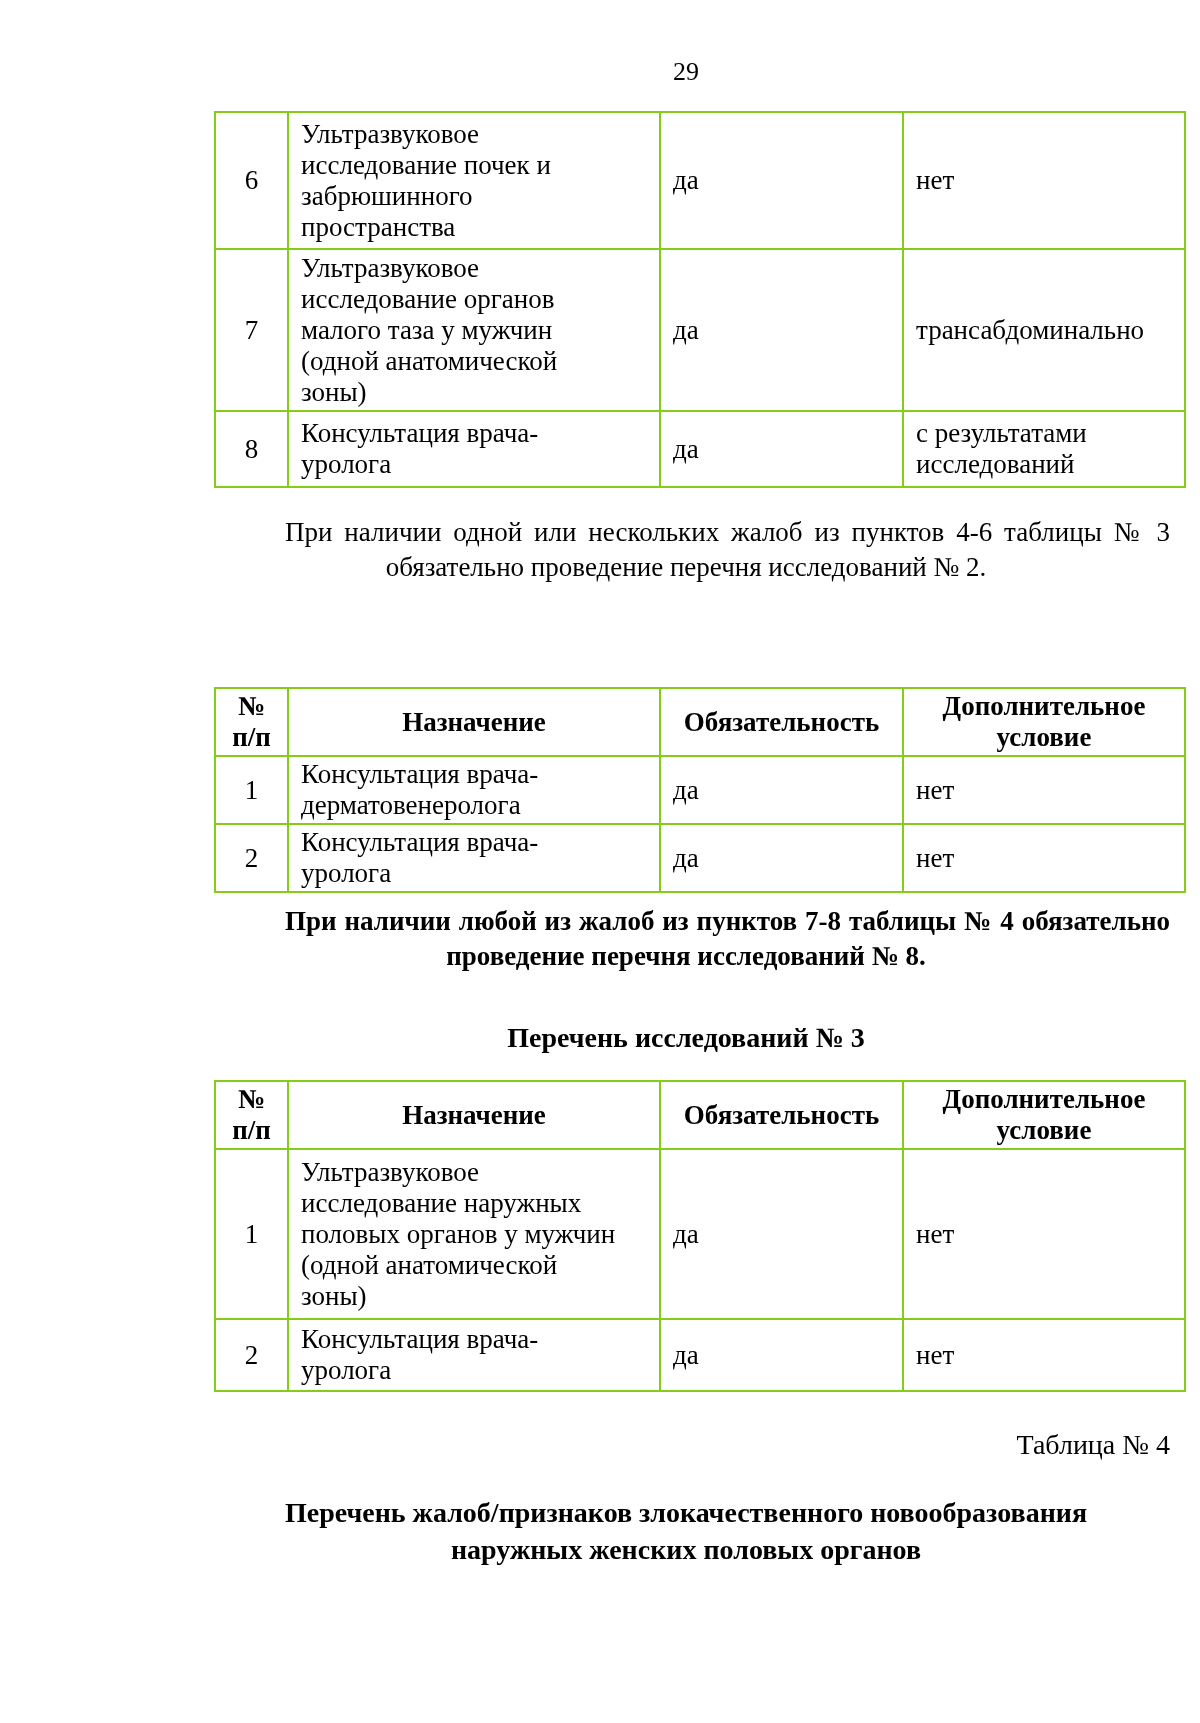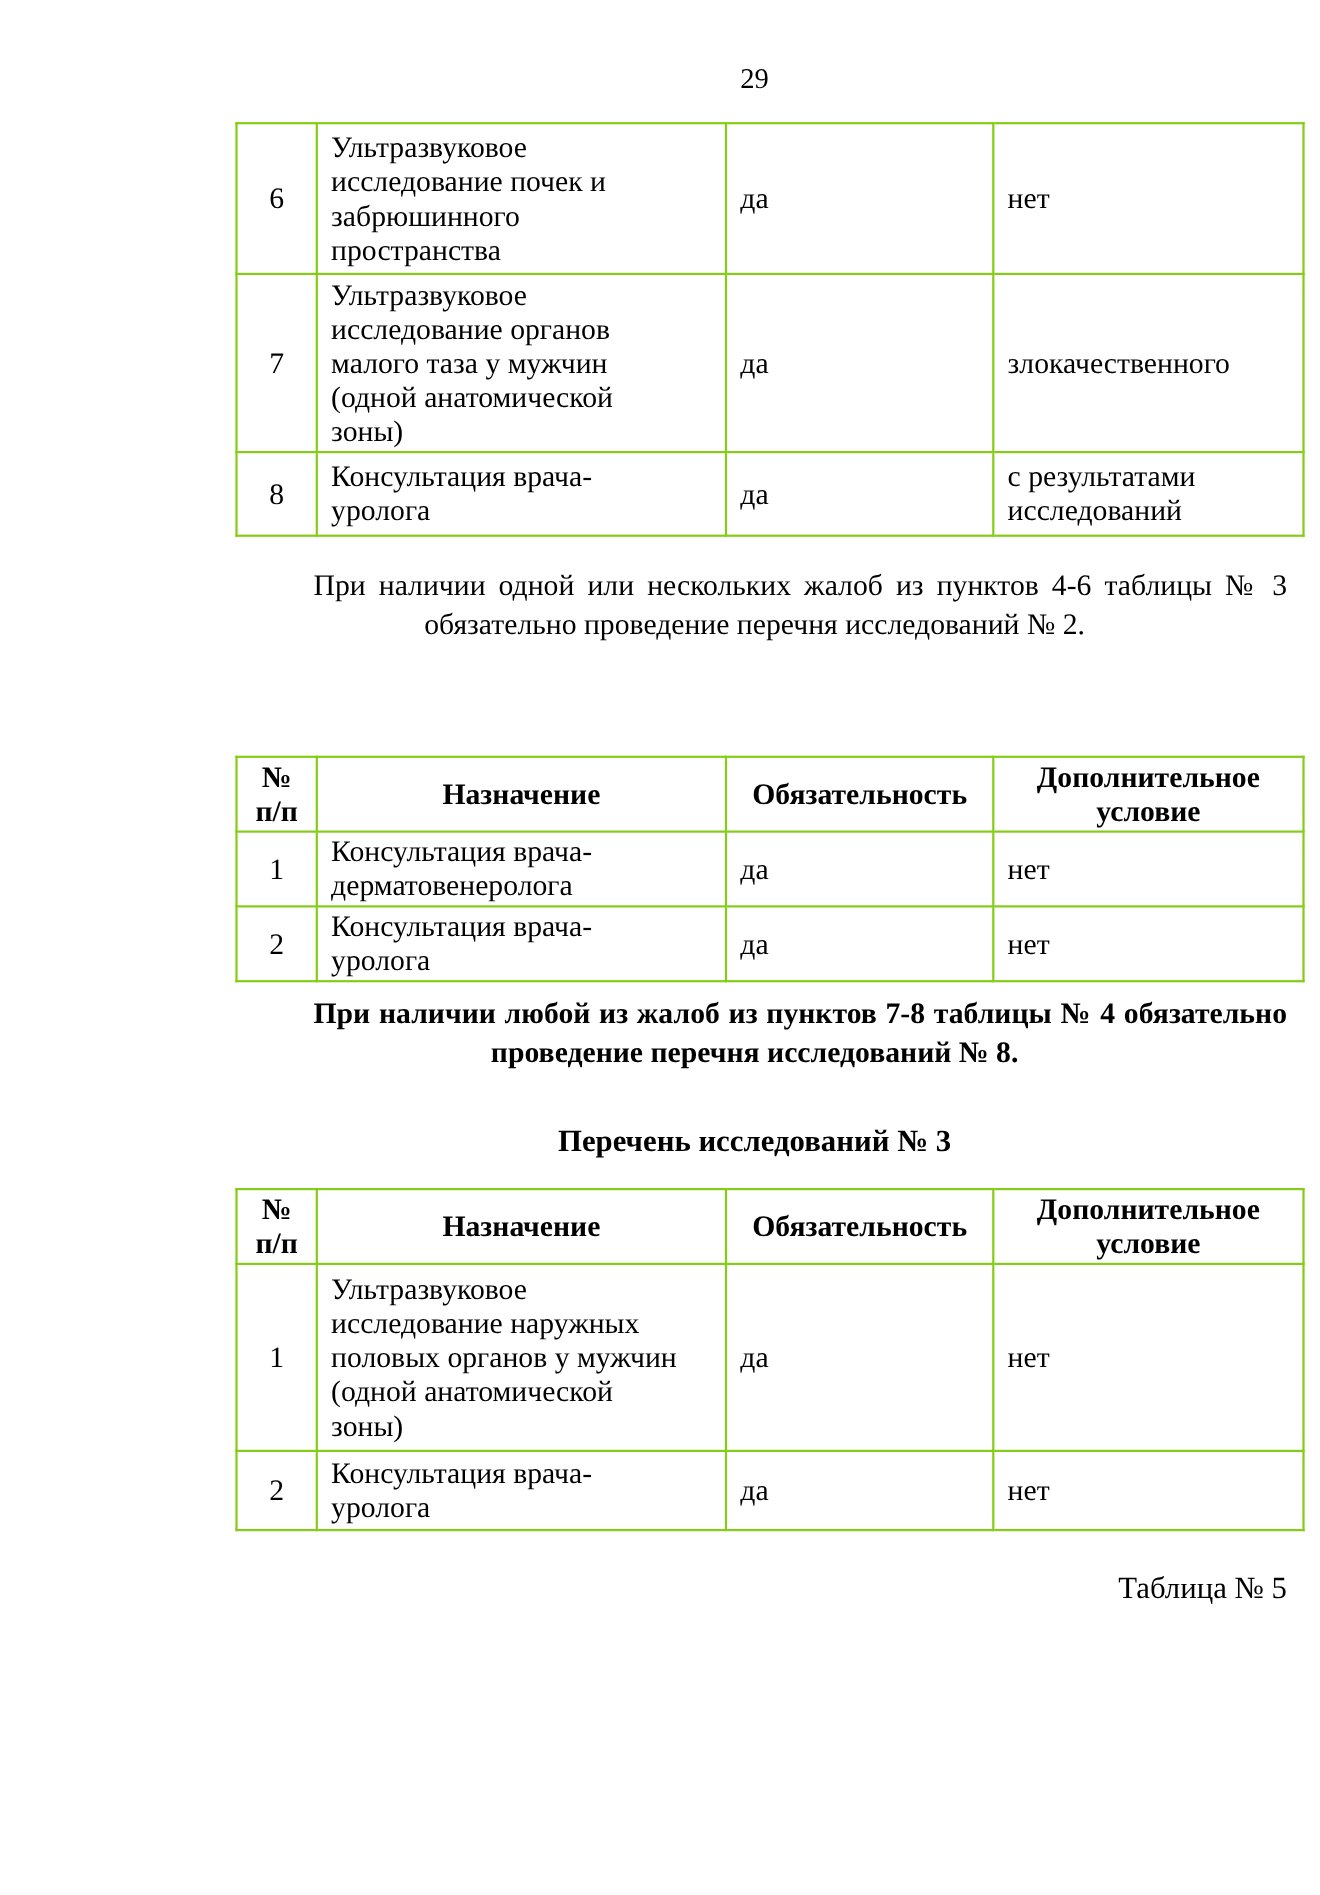--- a/index.html
+++ b/index.html
@@ -90,21 +90,21 @@
         <td class="cond">нет</td>
       </tr>
       <tr style="height:162px">
         <td class="num">7</td>
         <td class="name">Ультразвуковое
 исследование органов
 малого таза у мужчин
 (одной анатомической
 зоны)</td>
         <td class="req">да</td>
-        <td class="cond">злокачественного</td>
+        <td class="cond">трансабдоминально</td>
       </tr>
       <tr style="height:76px">
         <td class="num">8</td>
         <td class="name">Консультация врача-
 уролога</td>
         <td class="req">да</td>
         <td class="cond">с результатами
 исследований</td>
       </tr>
     </tbody>
@@ -185,16 +185,20 @@
       <tr style="height:72px">
         <td class="num">2</td>
         <td class="name">Консультация врача-
 уролога</td>
         <td class="req">да</td>
         <td class="cond">нет</td>
       </tr>
     </tbody>
   </table>
 
-  <div class="table5-label" id="t5label">Таблица № 5</div>
-
+  <div class="table5-label" id="t5label">Таблица № 4</div>
+
+  <div class="table5-heading" id="t5head">
+    <div>Перечень жалоб/признаков злокачественного новообразования</div>
+    <div>наружных женских половых органов</div>
+  </div>
 
 </div>
 
 </body></html>

